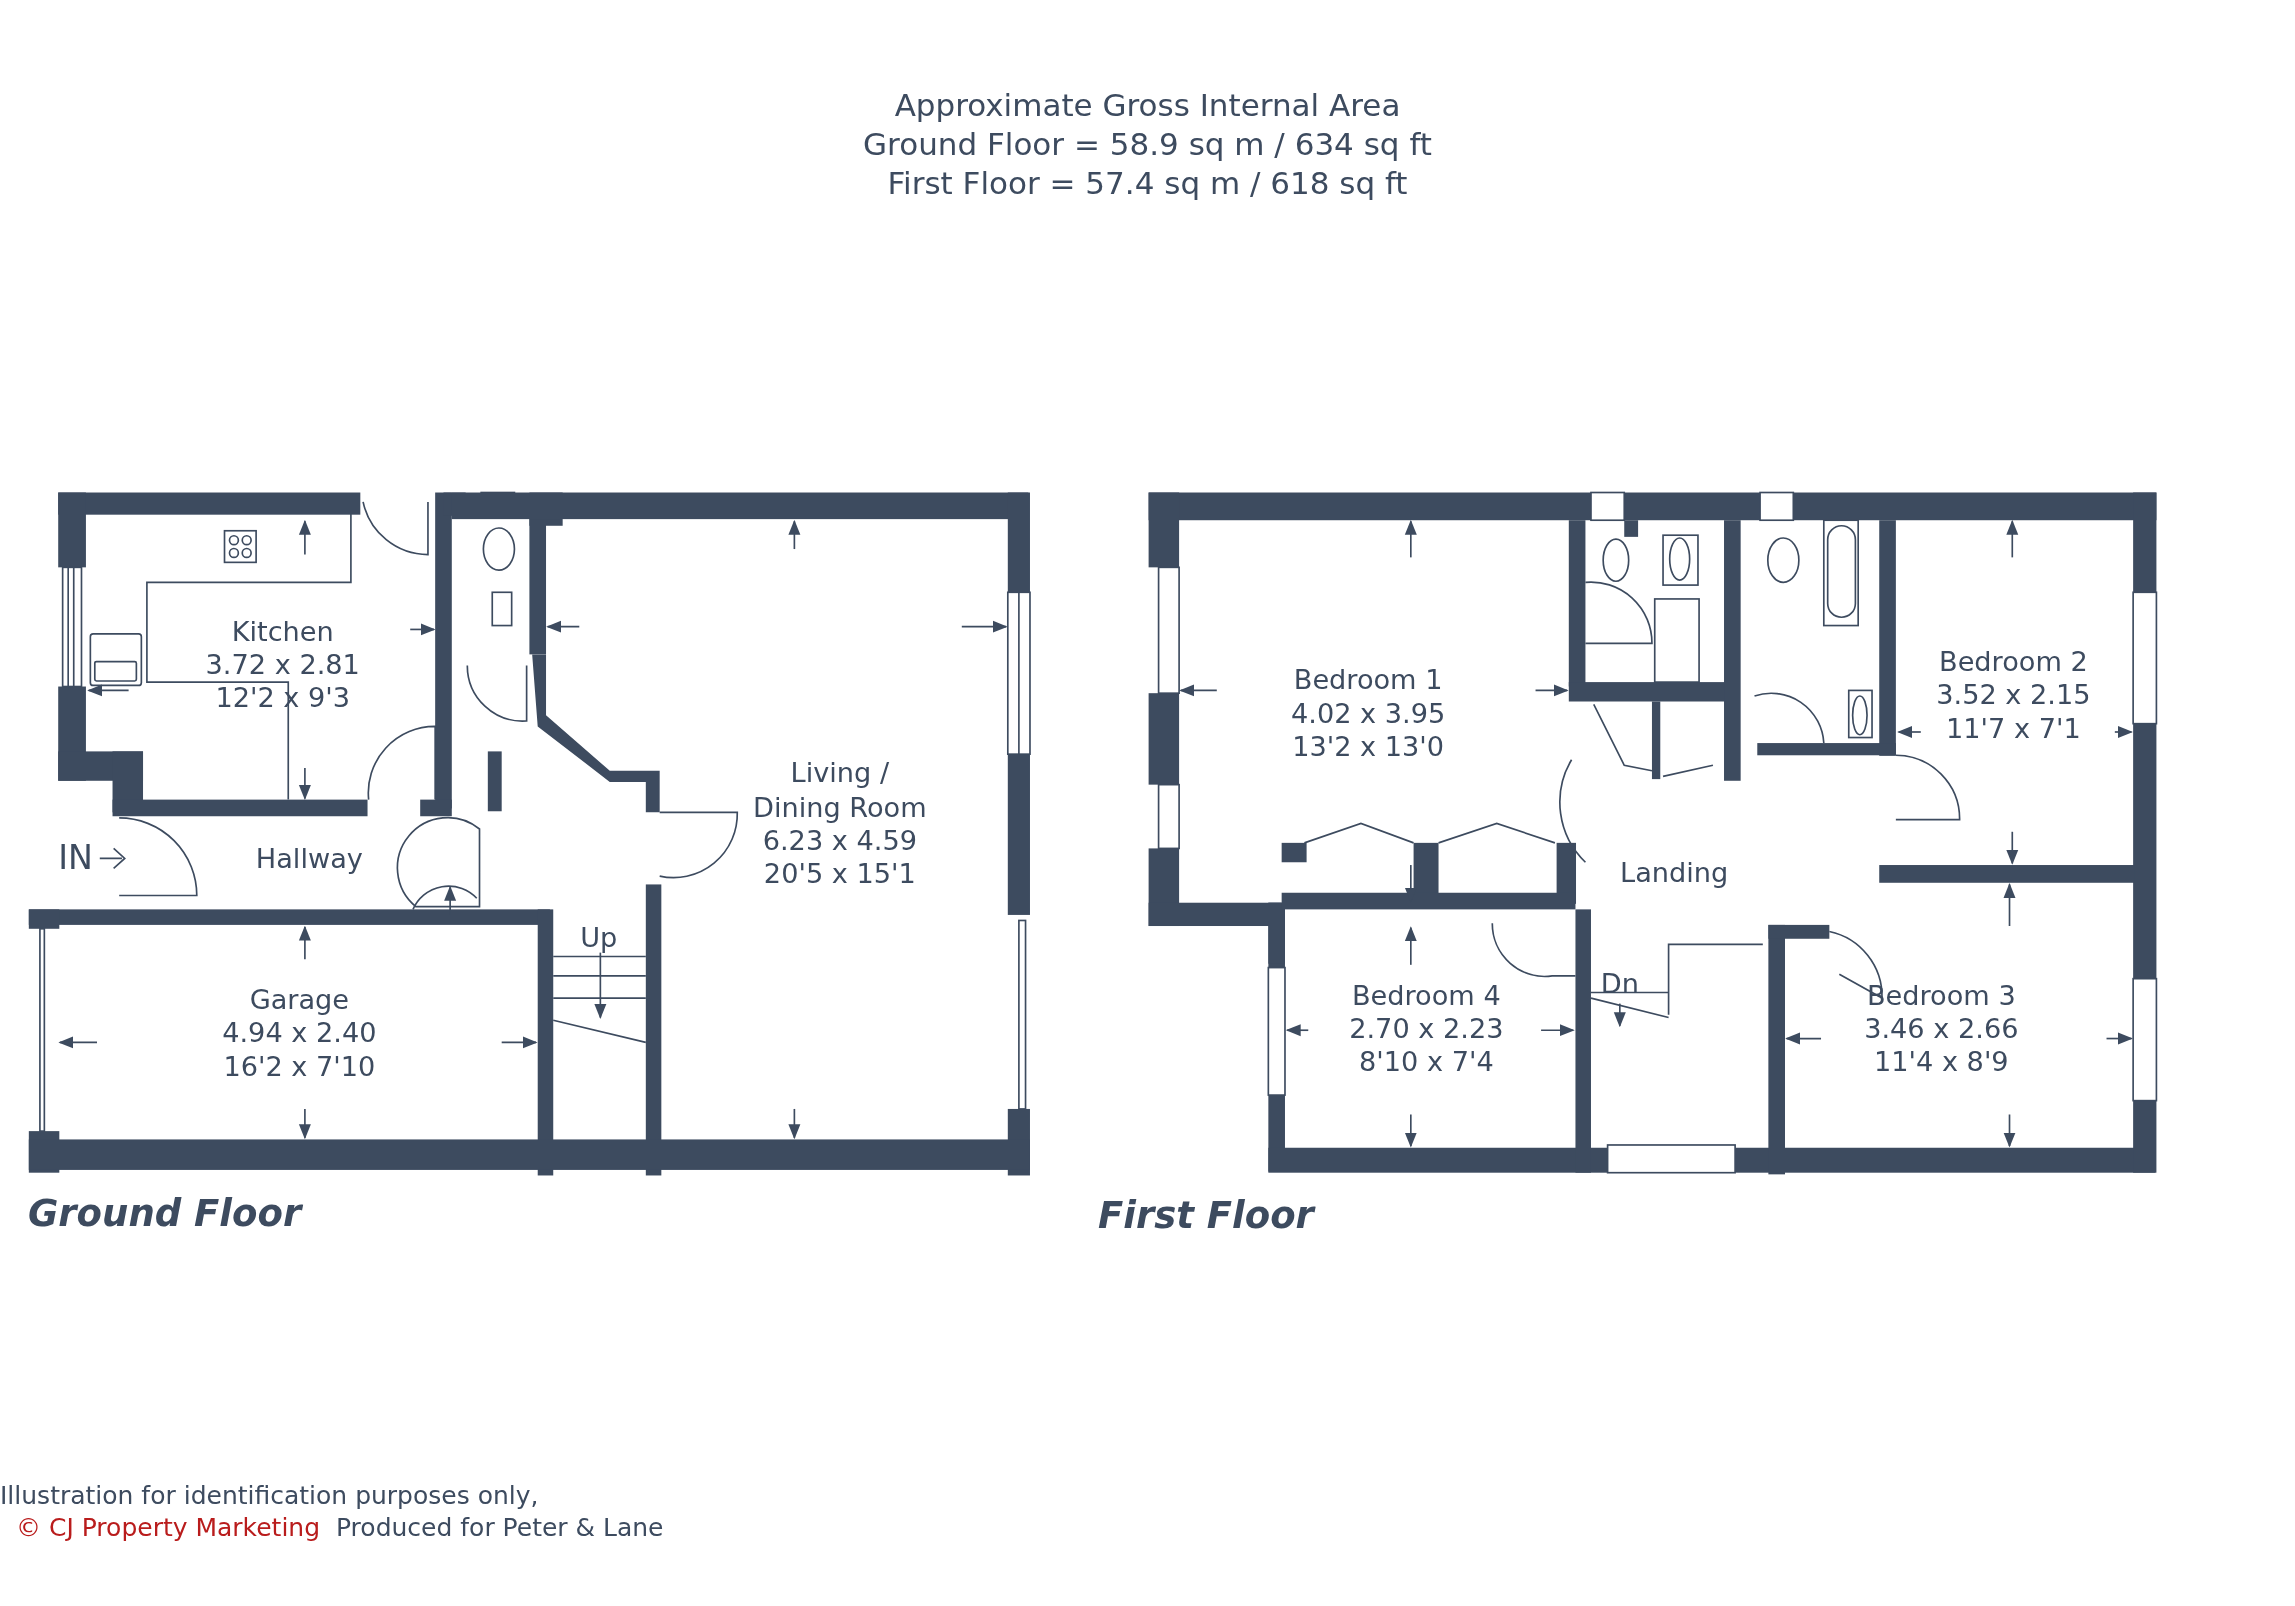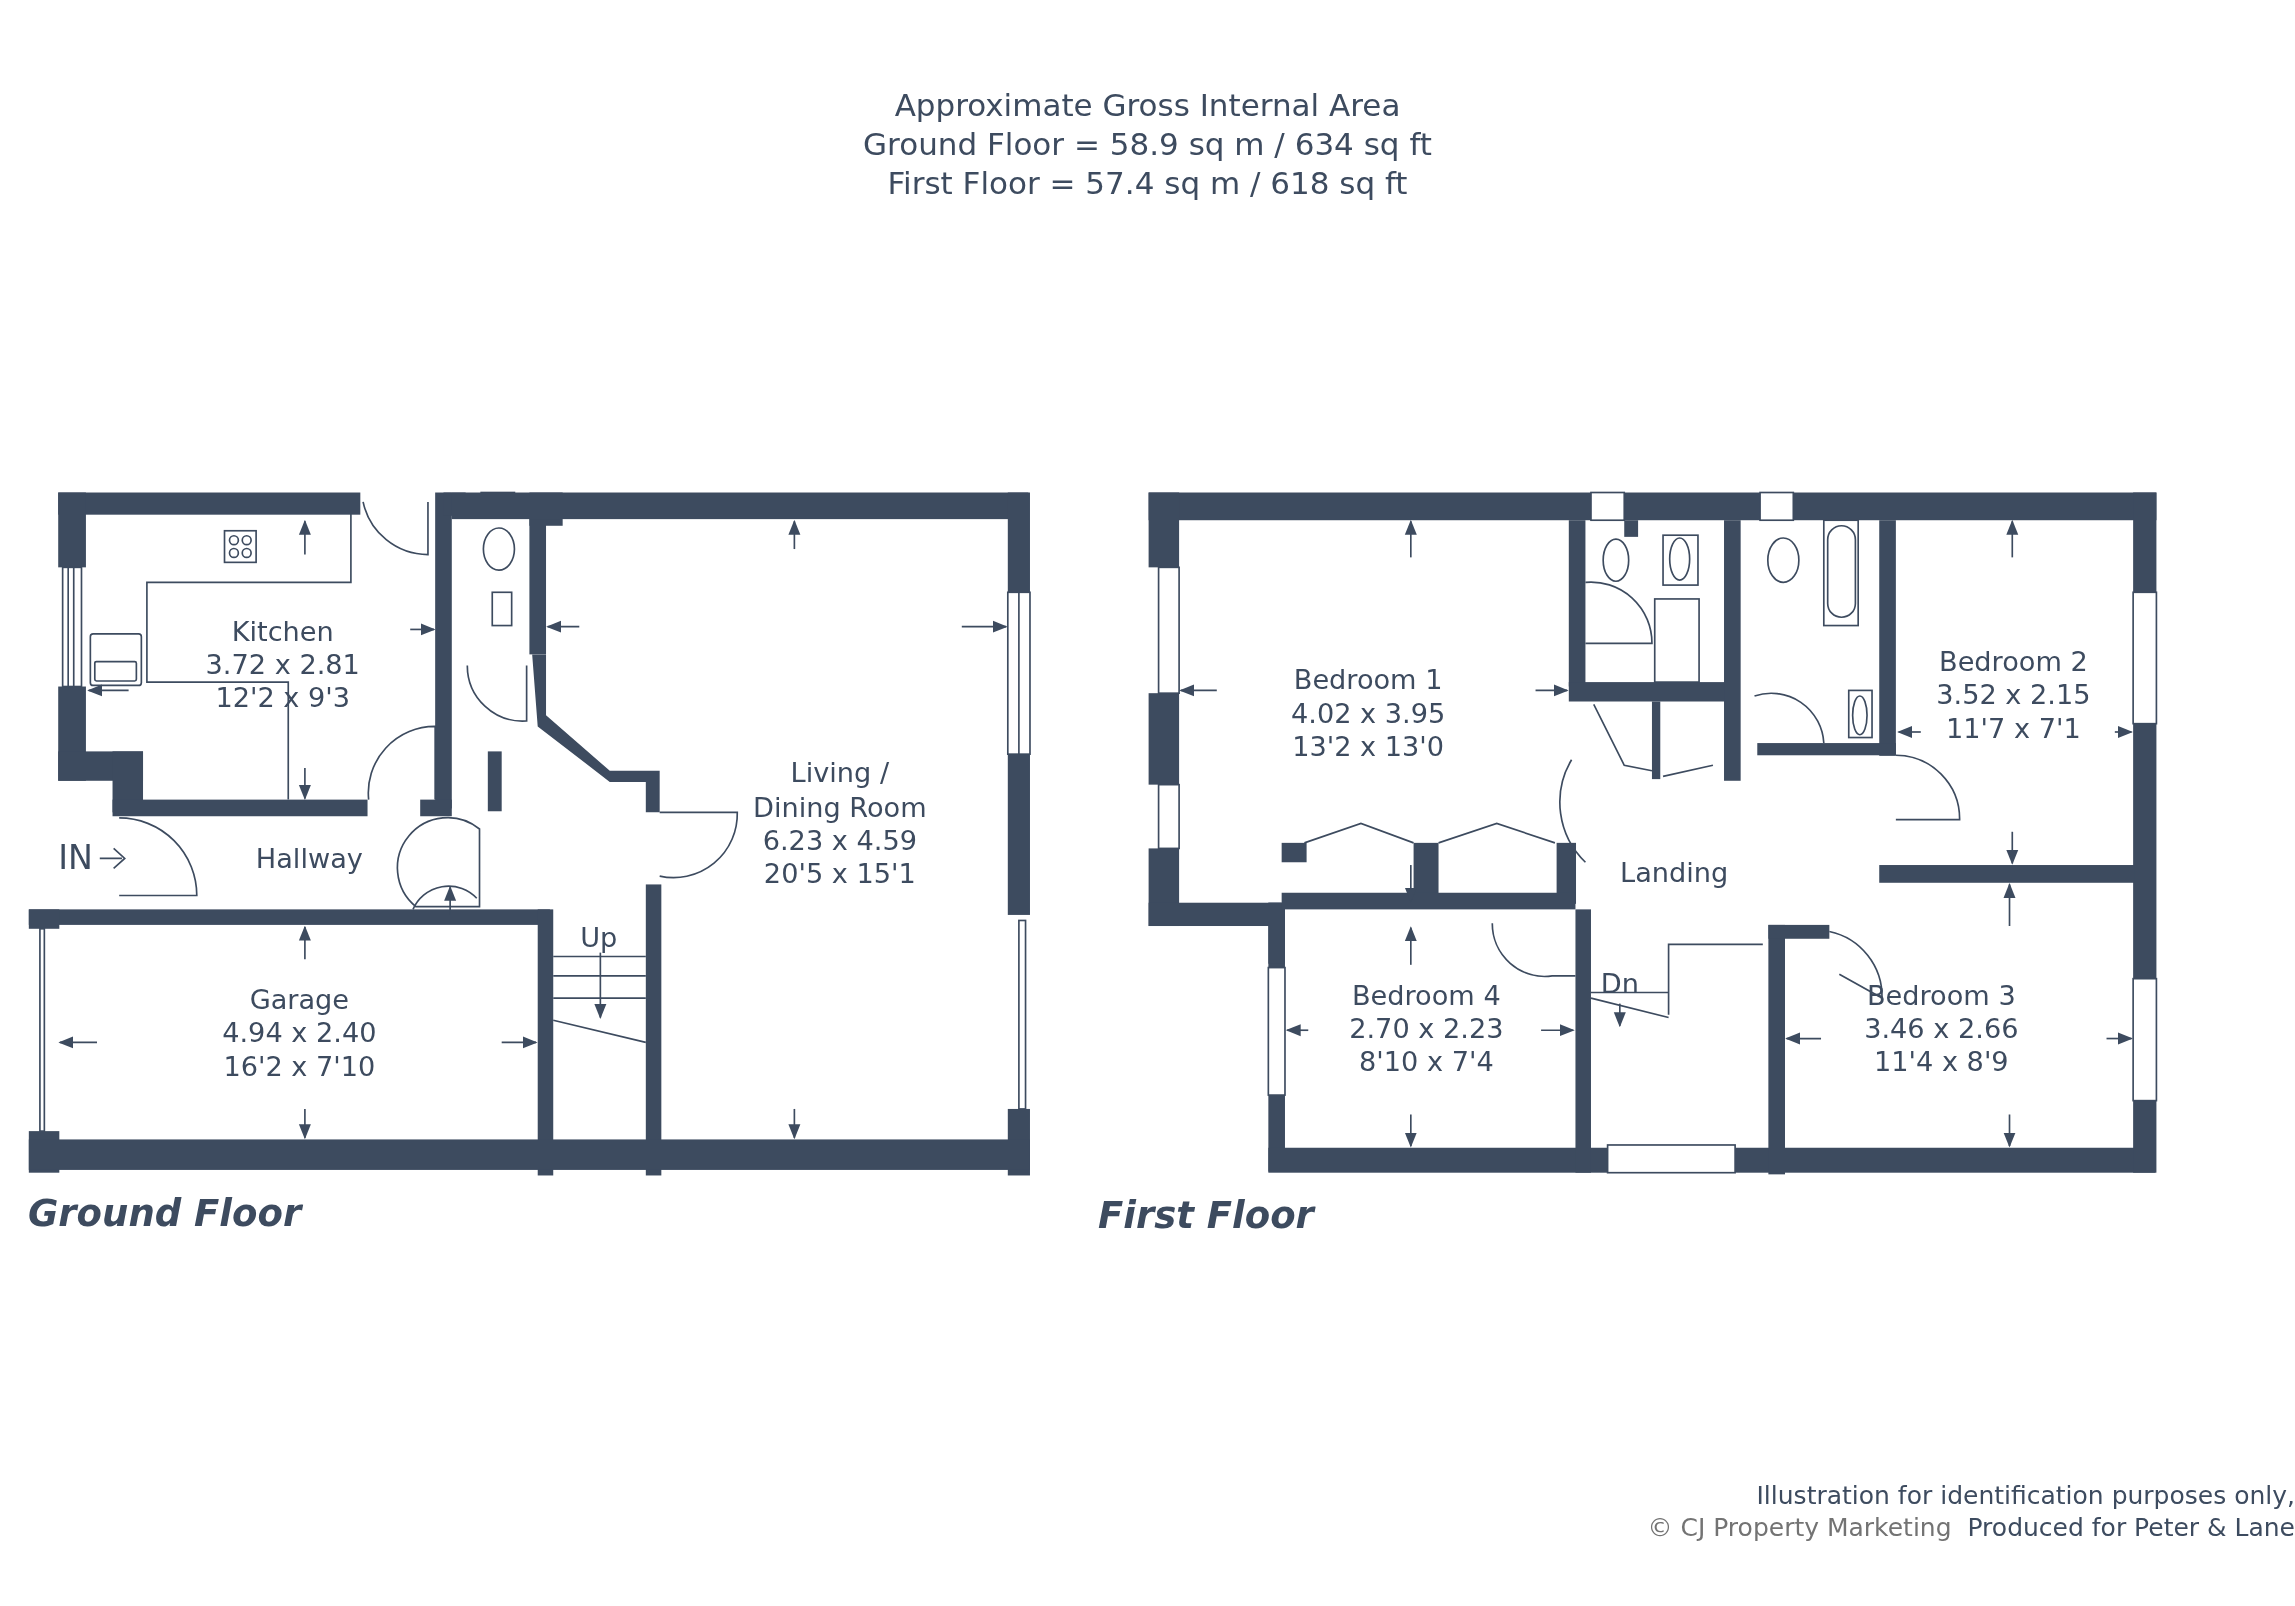--- a/index.html
+++ b/index.html
@@ -5,23 +5,23 @@
   html, body { margin: 0; padding: 0; background: #ffffff; }
   body { width: 2295px; height: 1607px; position: relative; overflow: hidden;
          font-family: "DejaVu Sans", "Liberation Sans", sans-serif; color: #3d4b5f; }
   .header { position: absolute; left: 0; width: 2295px; top: 86px; text-align: center;
             font-size: 31px; line-height: 39px; color: #3d4b5f; }
   .header div { white-space: nowrap; }
   .plan { position: absolute; left: 0; top: 0; }
   .room-label { font-family: "DejaVu Sans", "Liberation Sans", sans-serif; font-size: 49px; fill: #3d4b5f; }
   .floor-title { position: absolute; font-family: "DejaVu Sans", "Liberation Sans", sans-serif;
                  font-weight: bold; font-size: 37px; color: #3d4b5f; white-space: nowrap; font-style: italic; }
-  .footer { position: absolute; left: 0; width: 2295px; top: 1480px; text-align: right;
+  .footer { position: absolute; left: 0; width: 2295px; top: 1480px; text-align: left;
             font-size: 25px; line-height: 32px; color: #3d4b5f; }
-  .footer .brand { color: #737373; }
+  .footer .brand { color: #b91c1c; margin-left: 16px; }
   .wall { fill: #3d4b5f; }
   .thin { fill: none; stroke: #3d4b5f; stroke-width: 3; }
   .win  { fill: #ffffff; stroke: #3d4b5f; stroke-width: 3; }
   .arrow { stroke: #3d4b5f; stroke-width: 3; fill: none; }
 </style>
 </head>
 <body>
 
 <div class="header">
   <div>Approximate Gross Internal Area</div>

